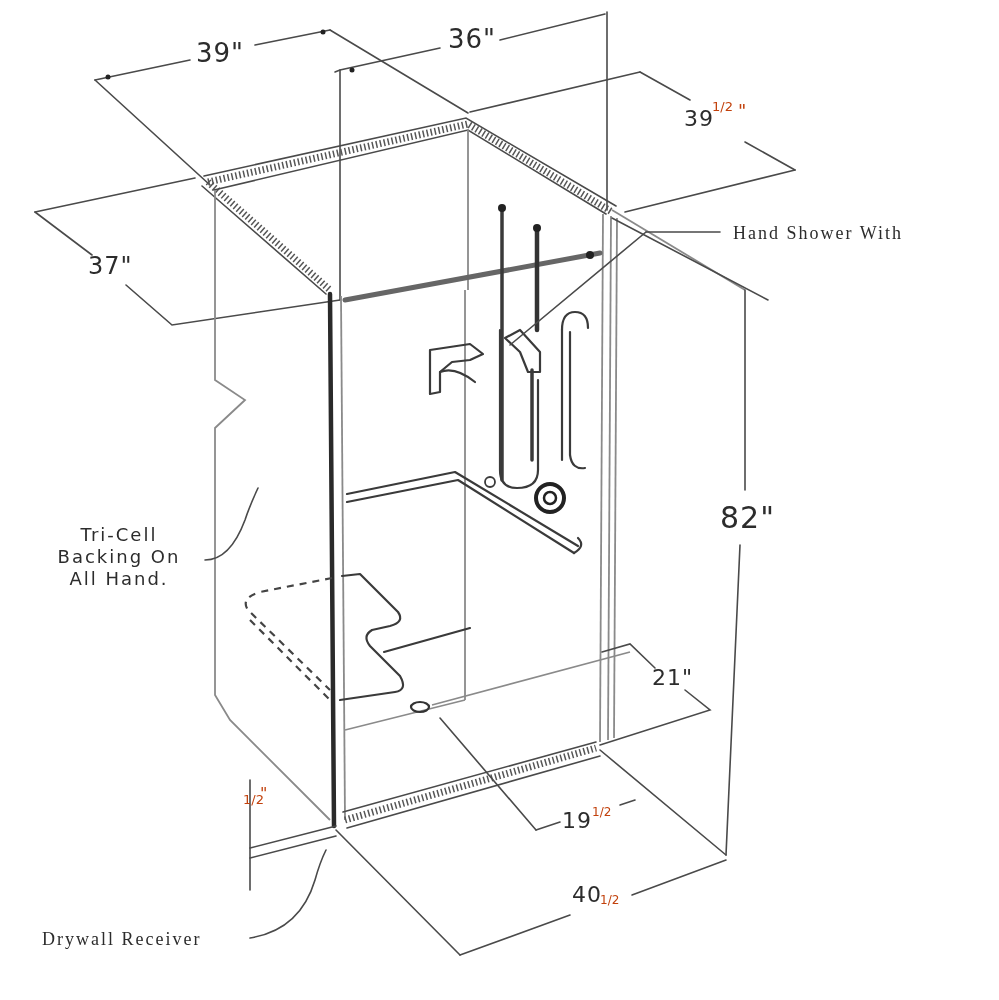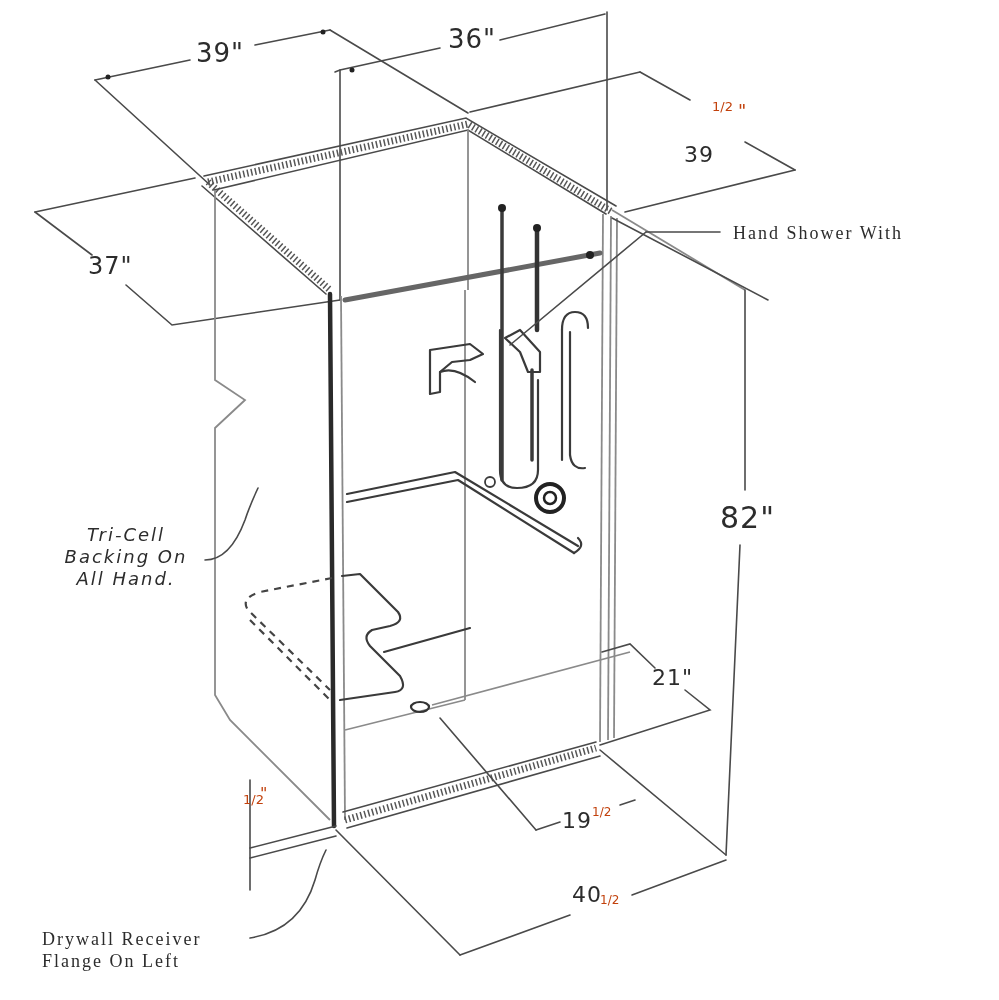--- a/index.html
+++ b/index.html
@@ -167,21 +167,21 @@
 
     <path class="thin" d="M205,560 Q230,560 245,520 Q250,505 258,488"></path>
 
     <path class="thin" d="M250,938 Q300,930 315,880 Q320,862 326,850"></path>
   </g>
 </svg>
 
 <span class="lbl dim" style="left:196px;top:40px;">39"</span>
 <span class="lbl dim" style="left:448px;top:26px;">36"</span>
 
-<span class="lbl dim" style="left:684px;top:108px;font-size:22px;margin-top:36px;">39</span>
+<span class="lbl dim" style="left:684px;top:108px;font-size:22px;">39</span>
 <span class="frac" style="left:712px;top:100px;font-size:13px;">1/2</span>
 <span class="frac" style="left:738px;top:102px;font-size:18px;">"</span>
 
 <span class="lbl dim" style="left:88px;top:254px;font-size:24px;">37"</span>
 
 <span class="lbl dim" style="left:720px;top:503px;font-size:30px;">82"</span>
 
 <span class="lbl dim" style="left:652px;top:667px;font-size:22px;">21"</span>
 
 <span class="lbl dim" style="left:562px;top:810px;font-size:22px;">19</span>
@@ -190,22 +190,21 @@
 <span class="lbl dim" style="left:572px;top:884px;font-size:22px;">40</span>
 <span class="frac" style="left:600px;top:894px;font-size:12px;">1/2</span>
 
 <span class="frac" style="left:243px;top:793px;font-size:13px;">1/2</span>
 <span class="frac" style="left:260px;top:786px;font-size:16px;">"</span>
 
 <div class="lbl note left" style="left:733px;top:222px;">
   <div>Hand Shower With</div>
 </div>
 
-<div class="lbl note" style="left:51px;top:524px;width:150px;font-style:italic;">
+<div class="lbl note" style="left:44px;top:524px;width:150px;">
   <div>Tri-Cell</div>
   <div>Backing On</div>
   <div>All Hand.</div>
 </div>
 
 <div class="lbl note left" style="left:42px;top:928px;">
   <div>Drywall Receiver</div>
-  <div>Flange On Left</div>
 </div>
 
 </body></html>

